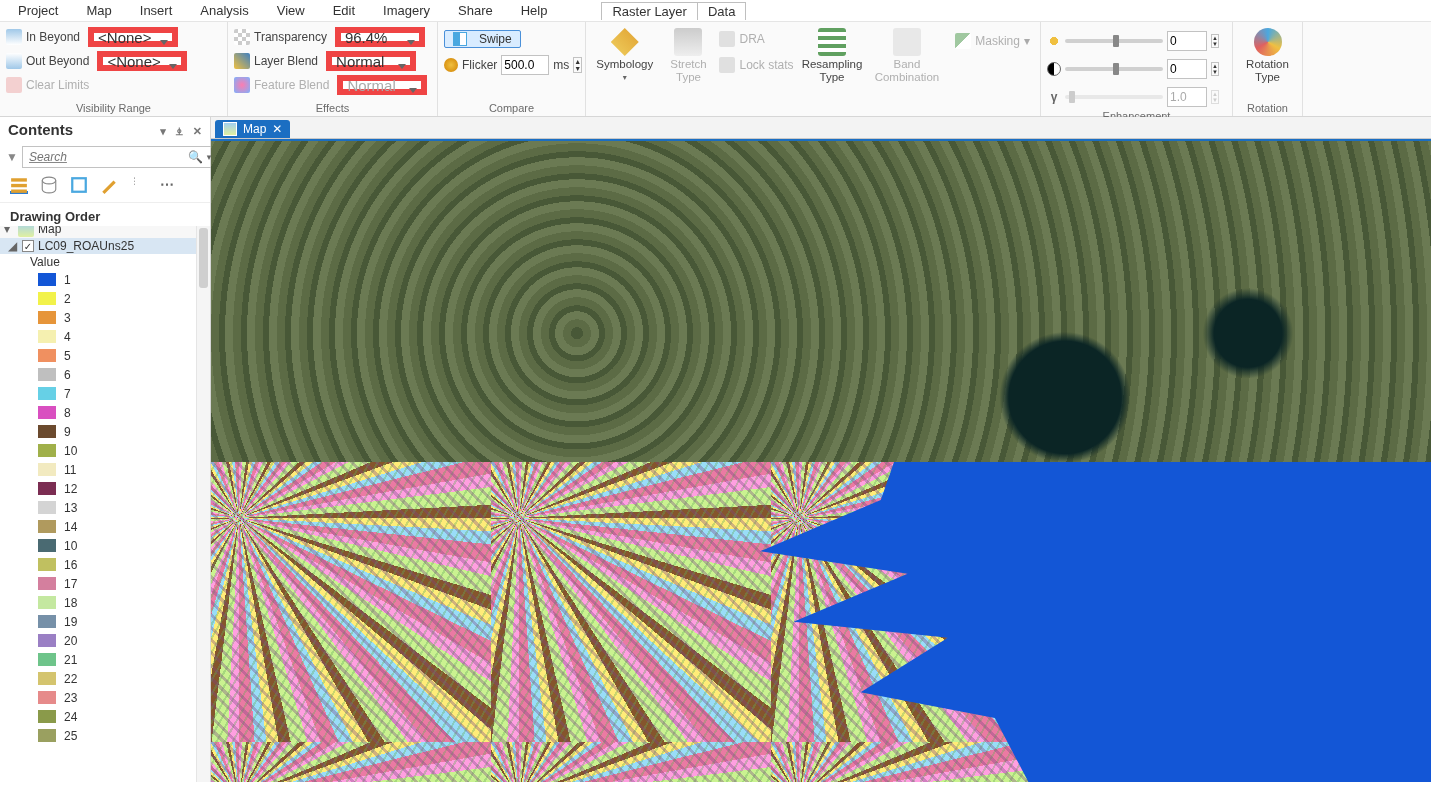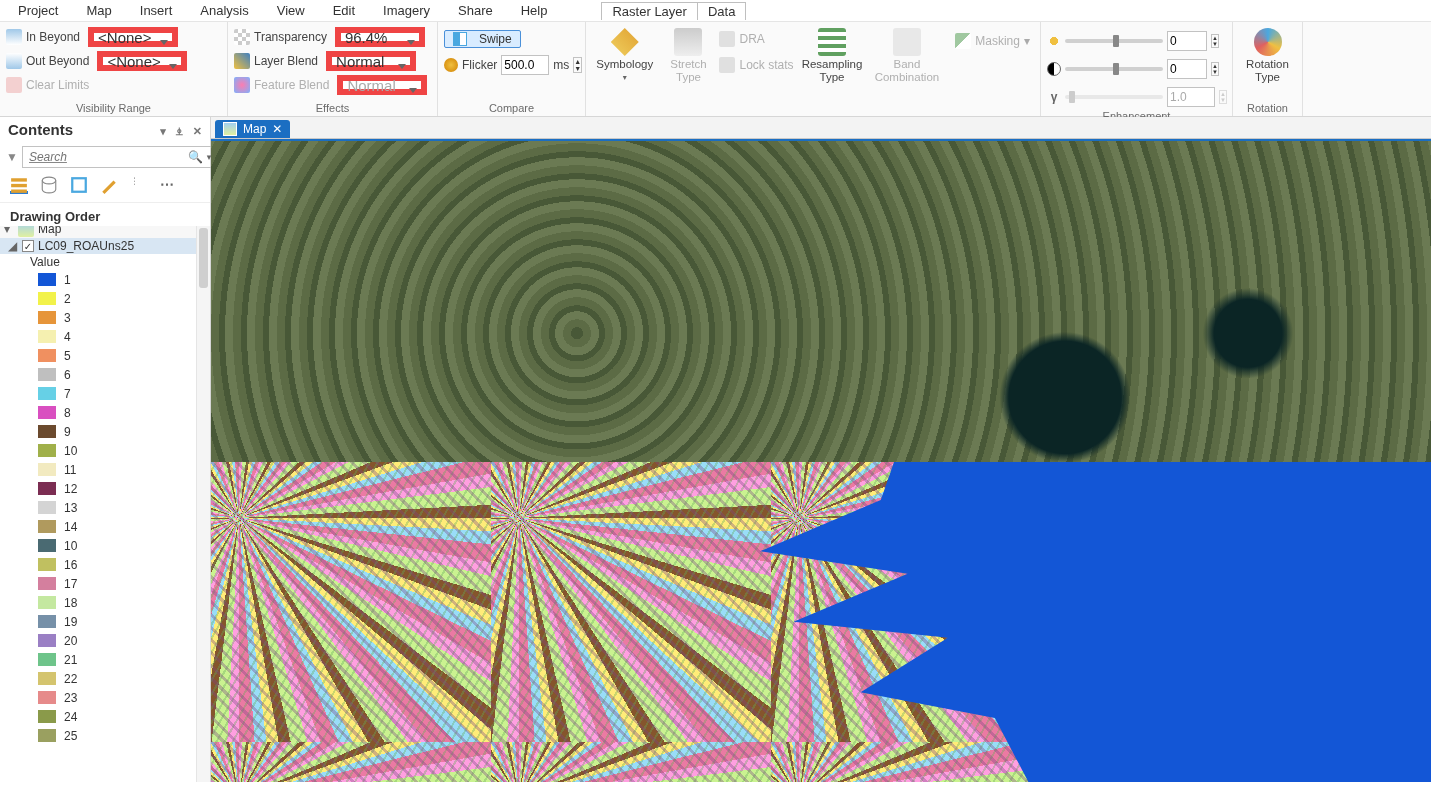--- a/index.html
+++ b/index.html
@@ -240,21 +240,21 @@
         <span style="display:flex;flex-direction:column;font-size:6px;line-height:6px;border:1px solid #c2c2c2;">
             <span>▲</span>
             <span>▼</span>
           </span>
       </div>
       <div class="rb-row">
         <span class="mini-icon" style="font-size:12px;font-weight:bold;color:#666;text-align:center">γ</span>
         <div class="slider" style="background:#e8e8e8">
             <div class="thumb" style="left:4px;background:#ccc"></div>
           </div>
-        <input class="spin" style="width: 48px; color: rgb(170, 170, 170);" value="1.0">
+        <input class="spin" style="width: 40px; color: rgb(170, 170, 170);" value="1.0">
         <span style="display:flex;flex-direction:column;font-size:6px;line-height:6px;border:1px solid #ddd;color:#ccc">
             <span>▲</span>
             <span>▼</span>
           </span>
       </div>
     </div>
     <div class="group-label">Enhancement</div>
   </div>
 
   <div class="ribbon-group" style="width:70px">

